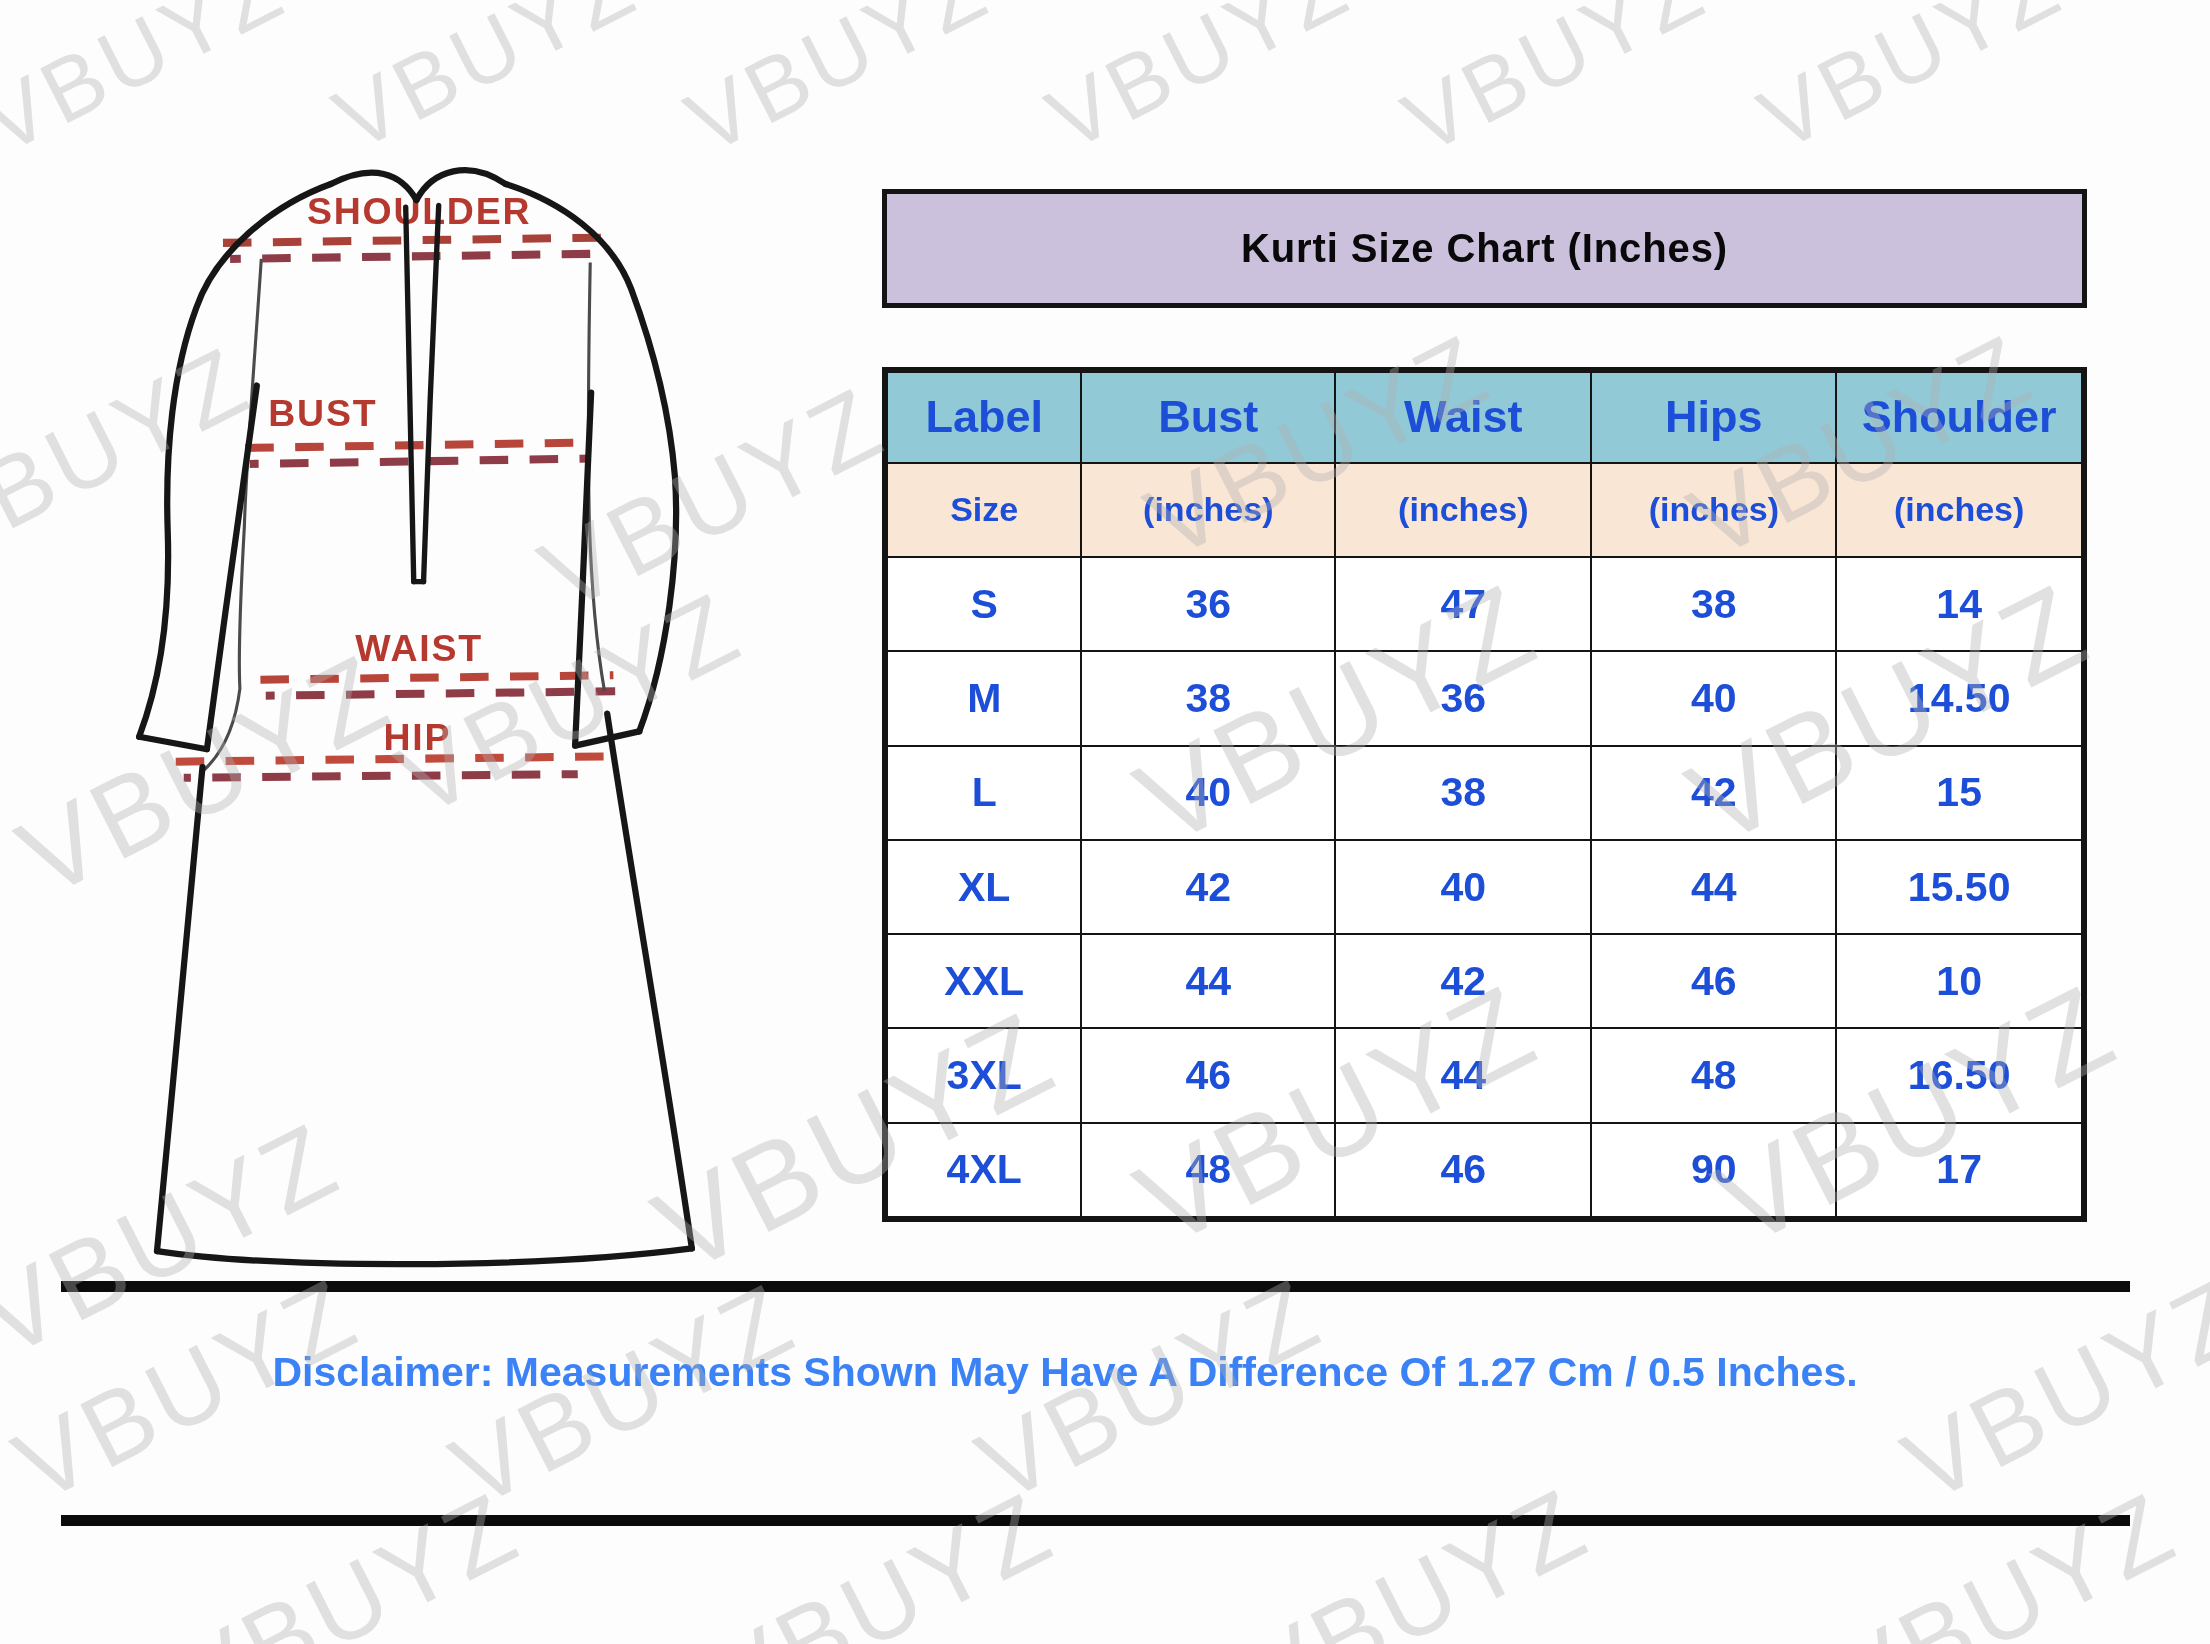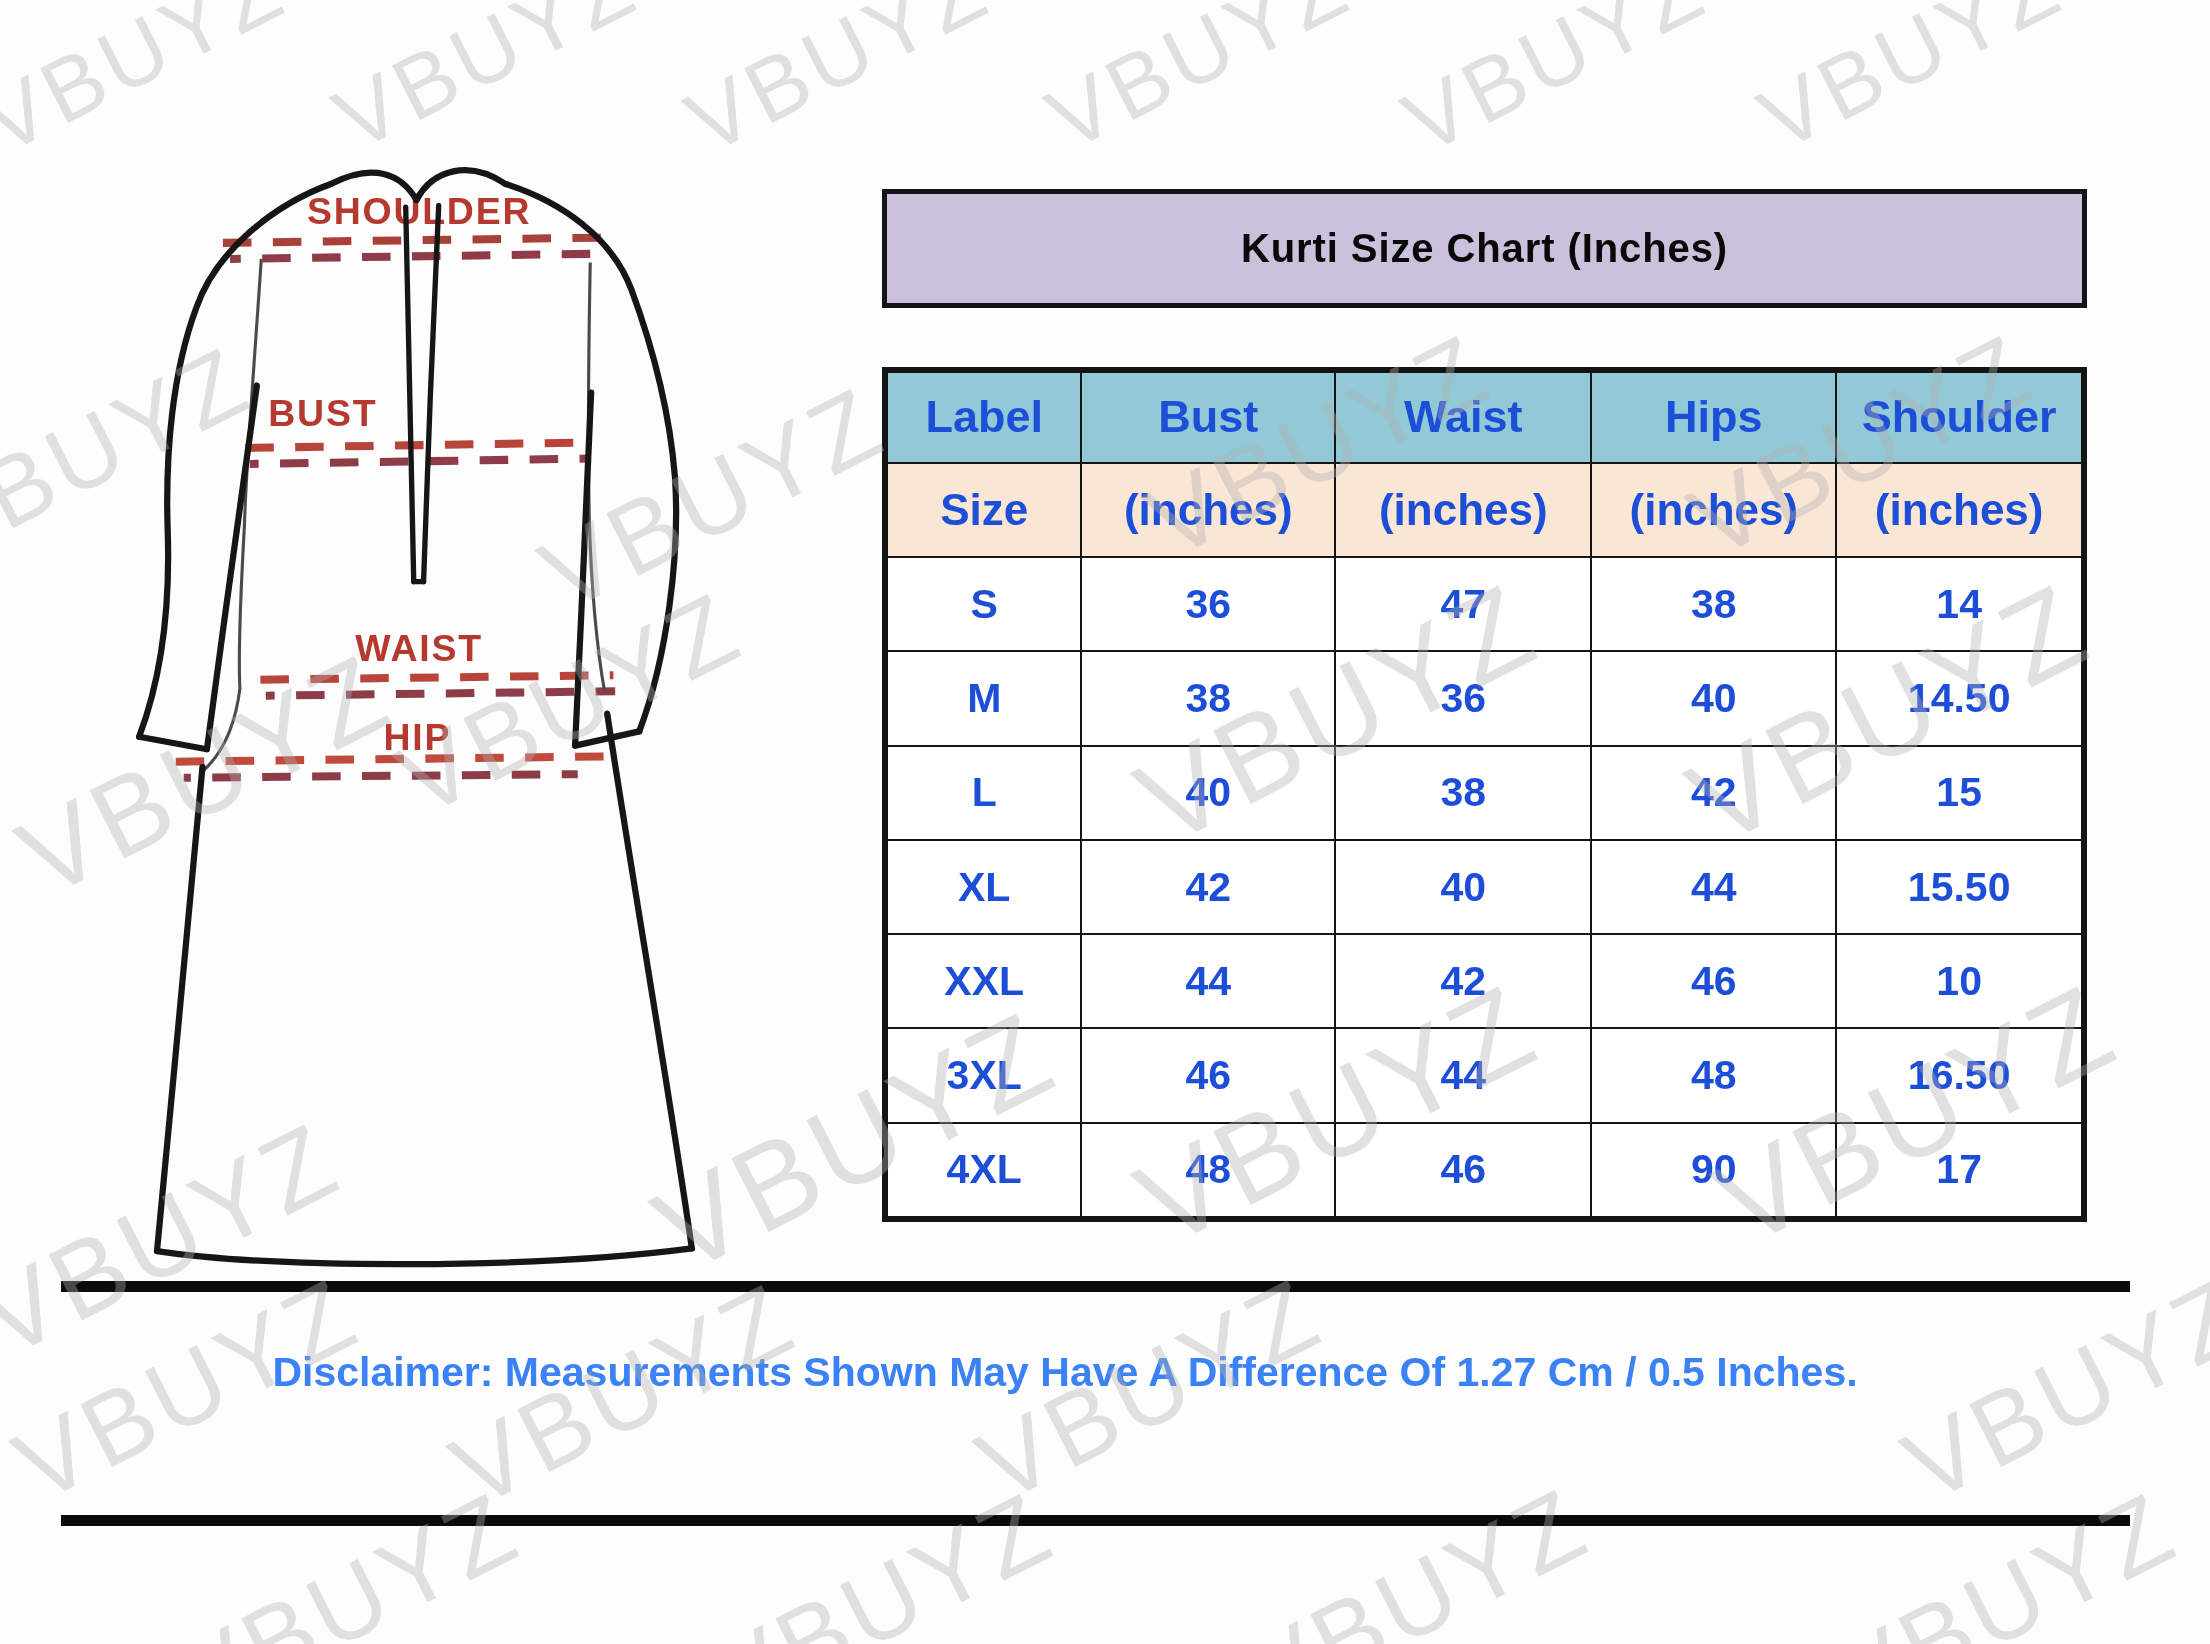--- a/index.html
+++ b/index.html
@@ -34,21 +34,21 @@
     display:grid; z-index:5; background:#fff;
     grid-template-columns:220fr 287fr 290fr 277fr 278fr;
     grid-template-rows:103fr 107fr repeat(7,107fr);
     border:5.3px solid var(--line); box-sizing:border-box;
   }
   .cell{
     border:1.8px solid var(--line); display:flex; align-items:center; justify-content:center;
     font-weight:700; color:#1d4ed8; background:#fff;
   }
   .cell.hdr{background:var(--blue); font-size:45px;}
-  .cell.sub{background:var(--peach); font-size:44px;}
+  .cell.sub{background:var(--peach); font-size:34px;}
   .cell.data{font-size:41px;}
   
   .rule{position:absolute; left:61px; width:2069px; height:10.7px; background:#0b0b0b; z-index:5;}
   .rule.top{top:1281px;}
   .rule.bottom{top:1515px;}
   .disclaimer{
     position:absolute; left:40px; top:1344px; width:2050px; z-index:5;
     text-align:center; font-size:41px; font-weight:700; color:#3b82f6; line-height:57px;
   }
 </style>

